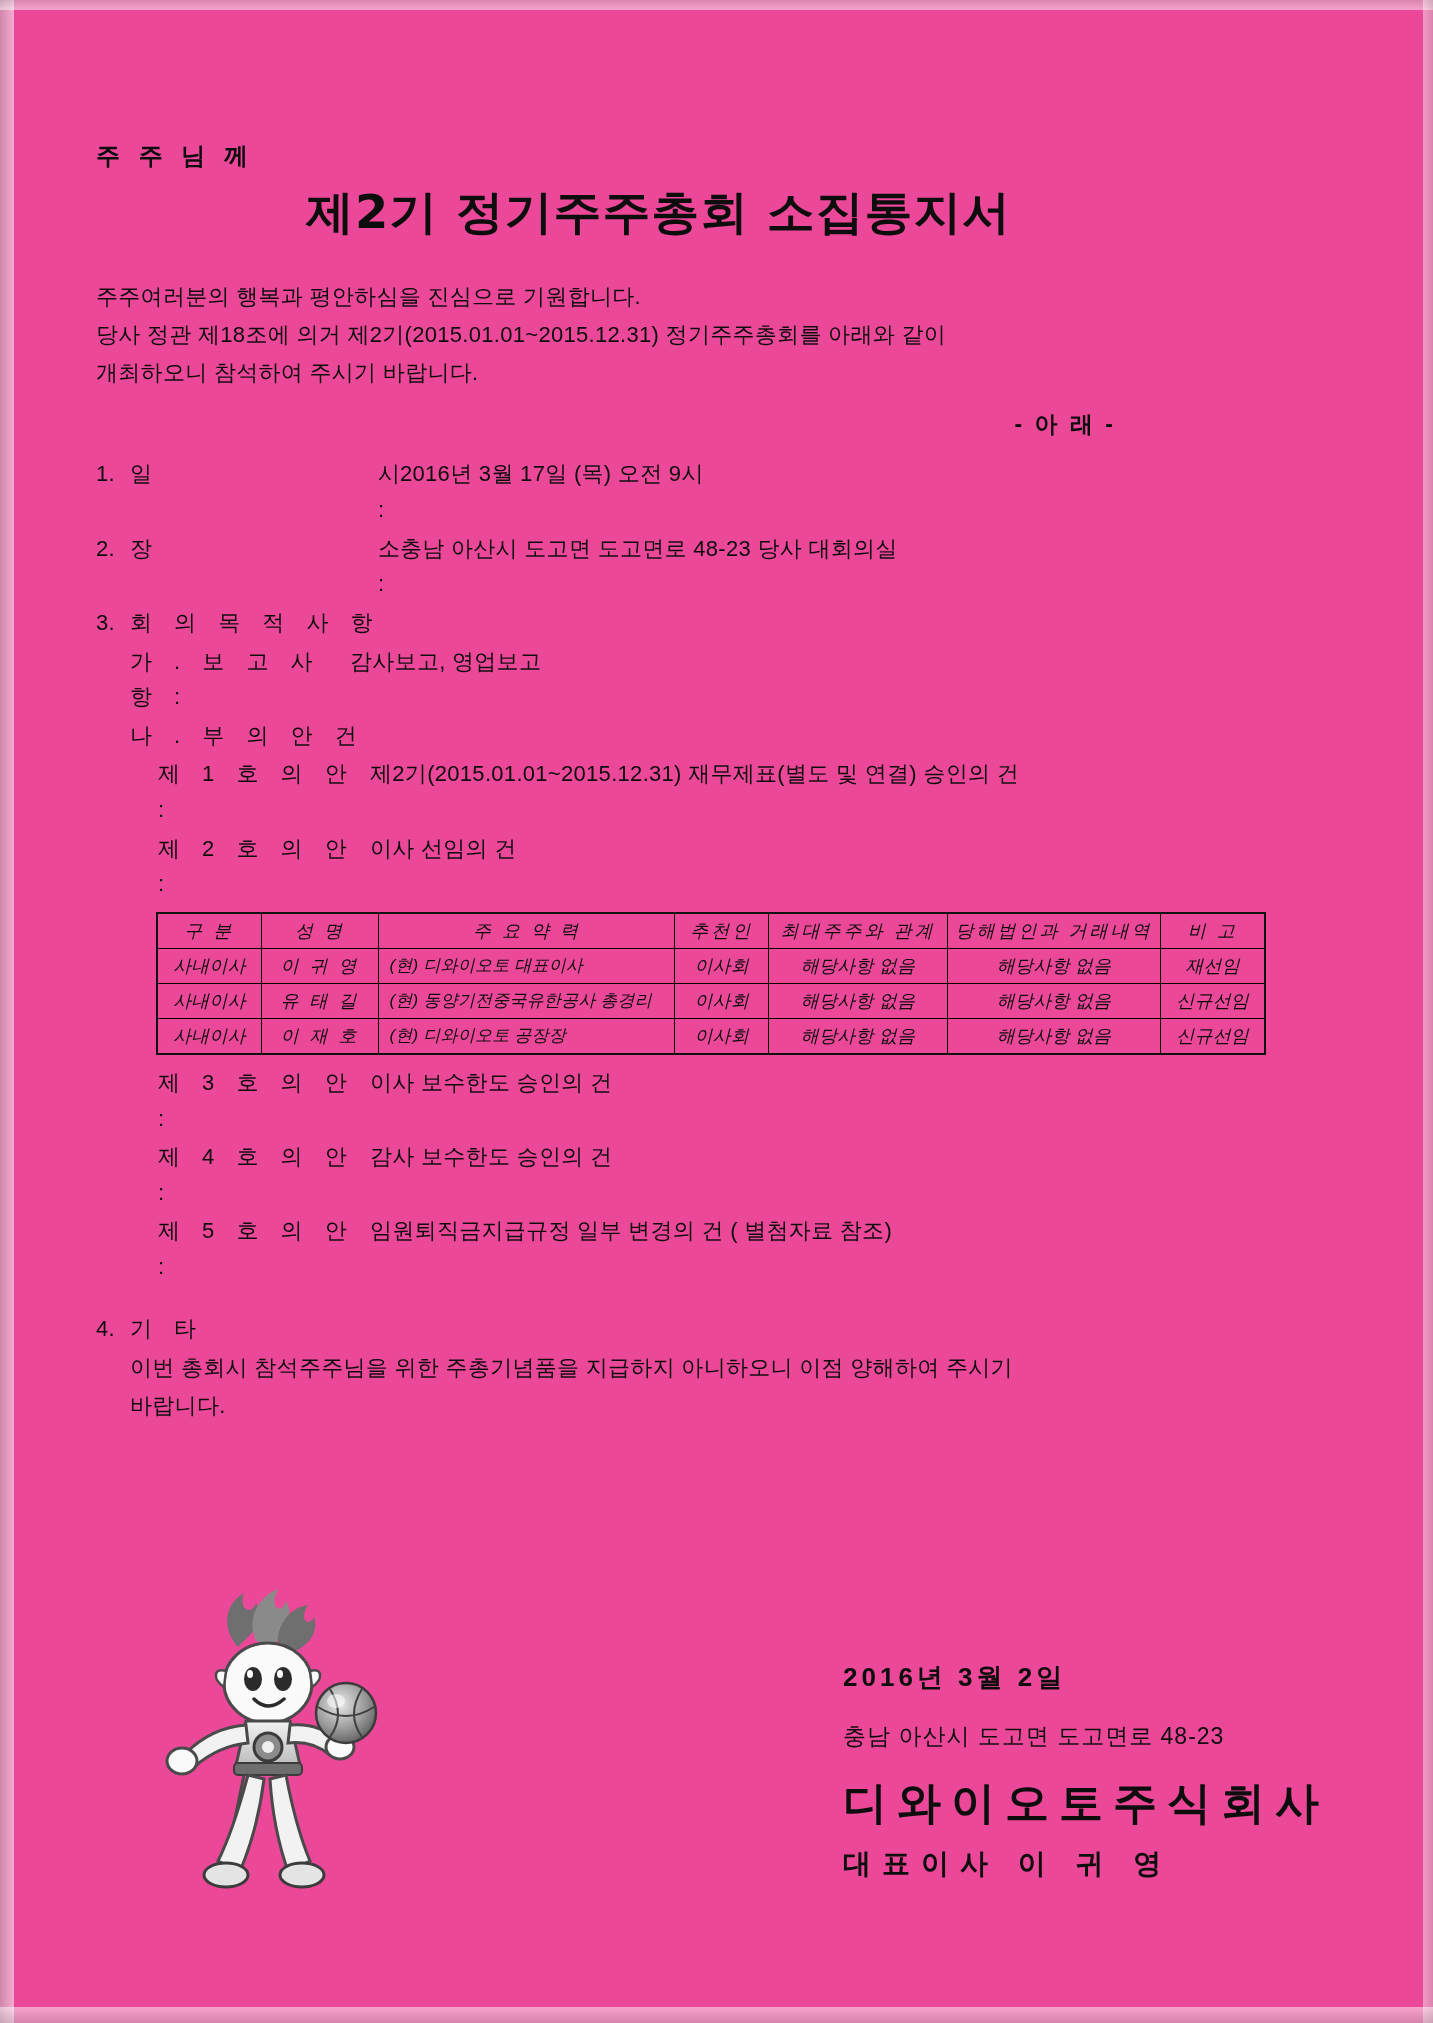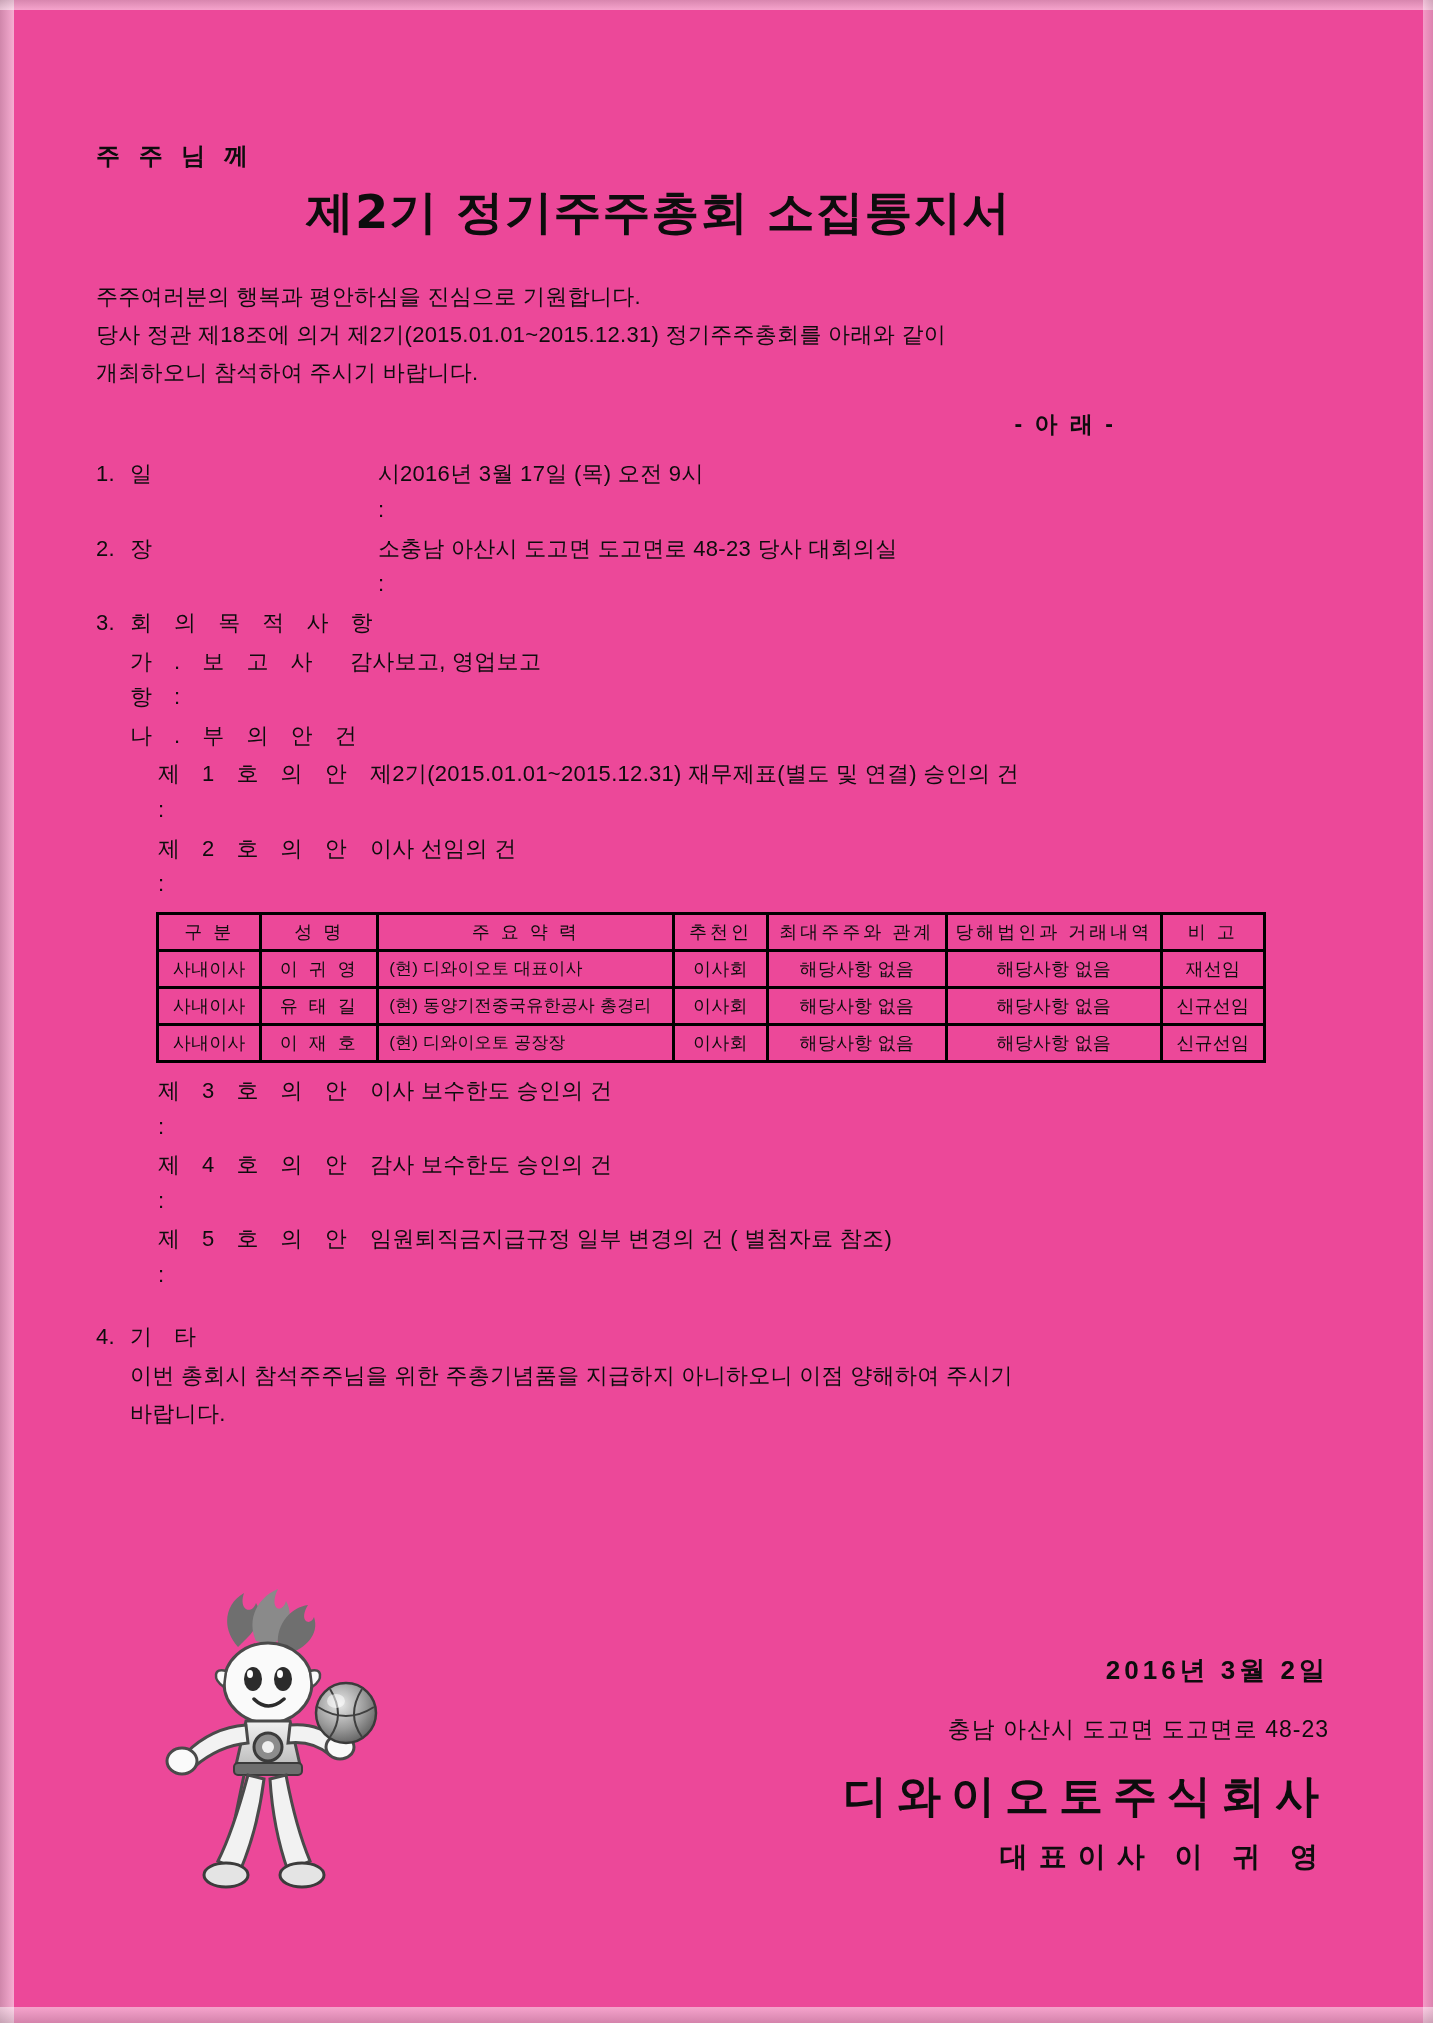--- a/index.html
+++ b/index.html
@@ -114,46 +114,46 @@
   .val { flex: 1; }
 
   table.board {
     border-collapse: collapse;
     margin: 10px 0 10px 60px;
     width: 1110px;
     font-size: 18px;
     border: 2px solid #111;
   }
   table.board th, table.board td {
-    border: 3px solid #000000;
+    border: 1px solid #000000;
     padding: 5px 4px;
     text-align: center;
     white-space: nowrap;
     letter-spacing: .2px;
+    font-style: italic;
   }
   table.board th {
     font-weight: normal;
     letter-spacing: 3px;
   }
   table.board td.name { letter-spacing: 3px; margin-left: 48px; }
   table.board td.career { text-align: left; padding-left: 10px; font-size: 17px; }
   table.board td.small { font-size: 17px; }
 
   .etc-body {
     font-size: 22px;
     line-height: 1.72;
     padding-left: 34px;
     letter-spacing: .3px;
   }
 
   .footer {
     position: absolute;
     right: 104px;
-    bottom: 147px;
-    text-align: right;
+    bottom: 140px;
   }
   .f-date {
     font-size: 26px;
     font-weight: bold;
     letter-spacing: 4px;
     margin-bottom: 26px;
   }
   .f-addr {
     font-size: 23px;
     letter-spacing: 1px;

